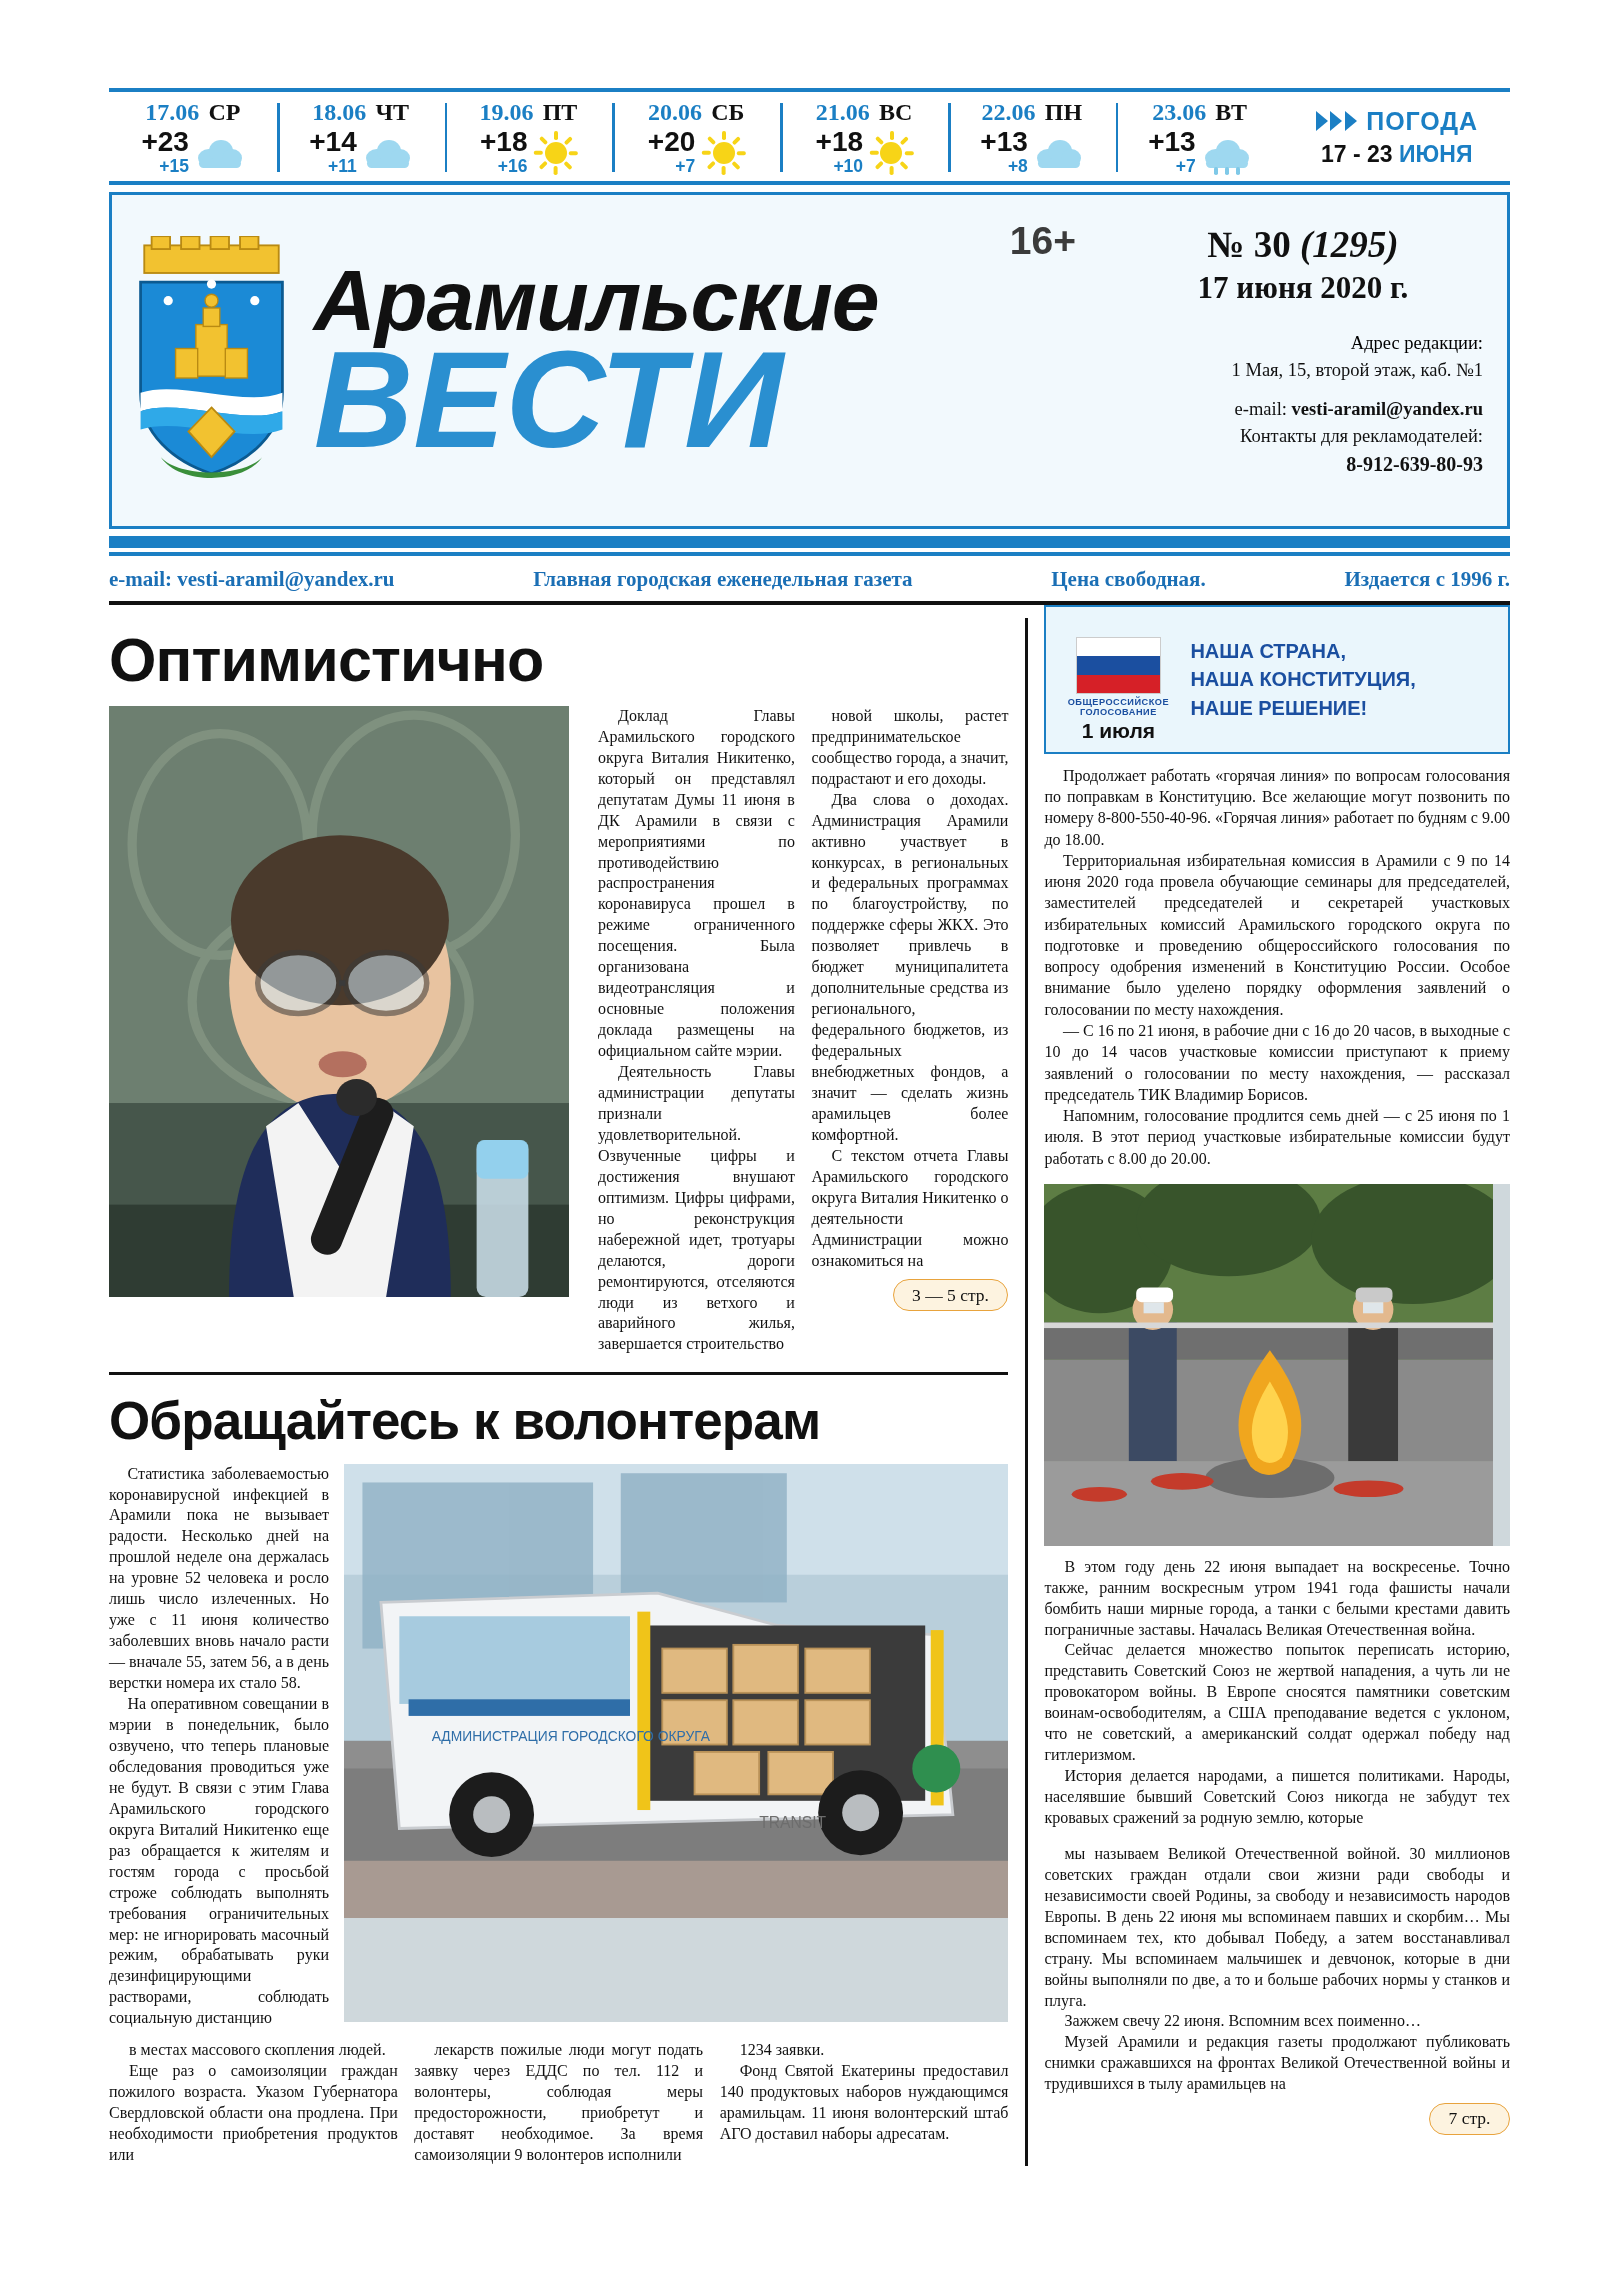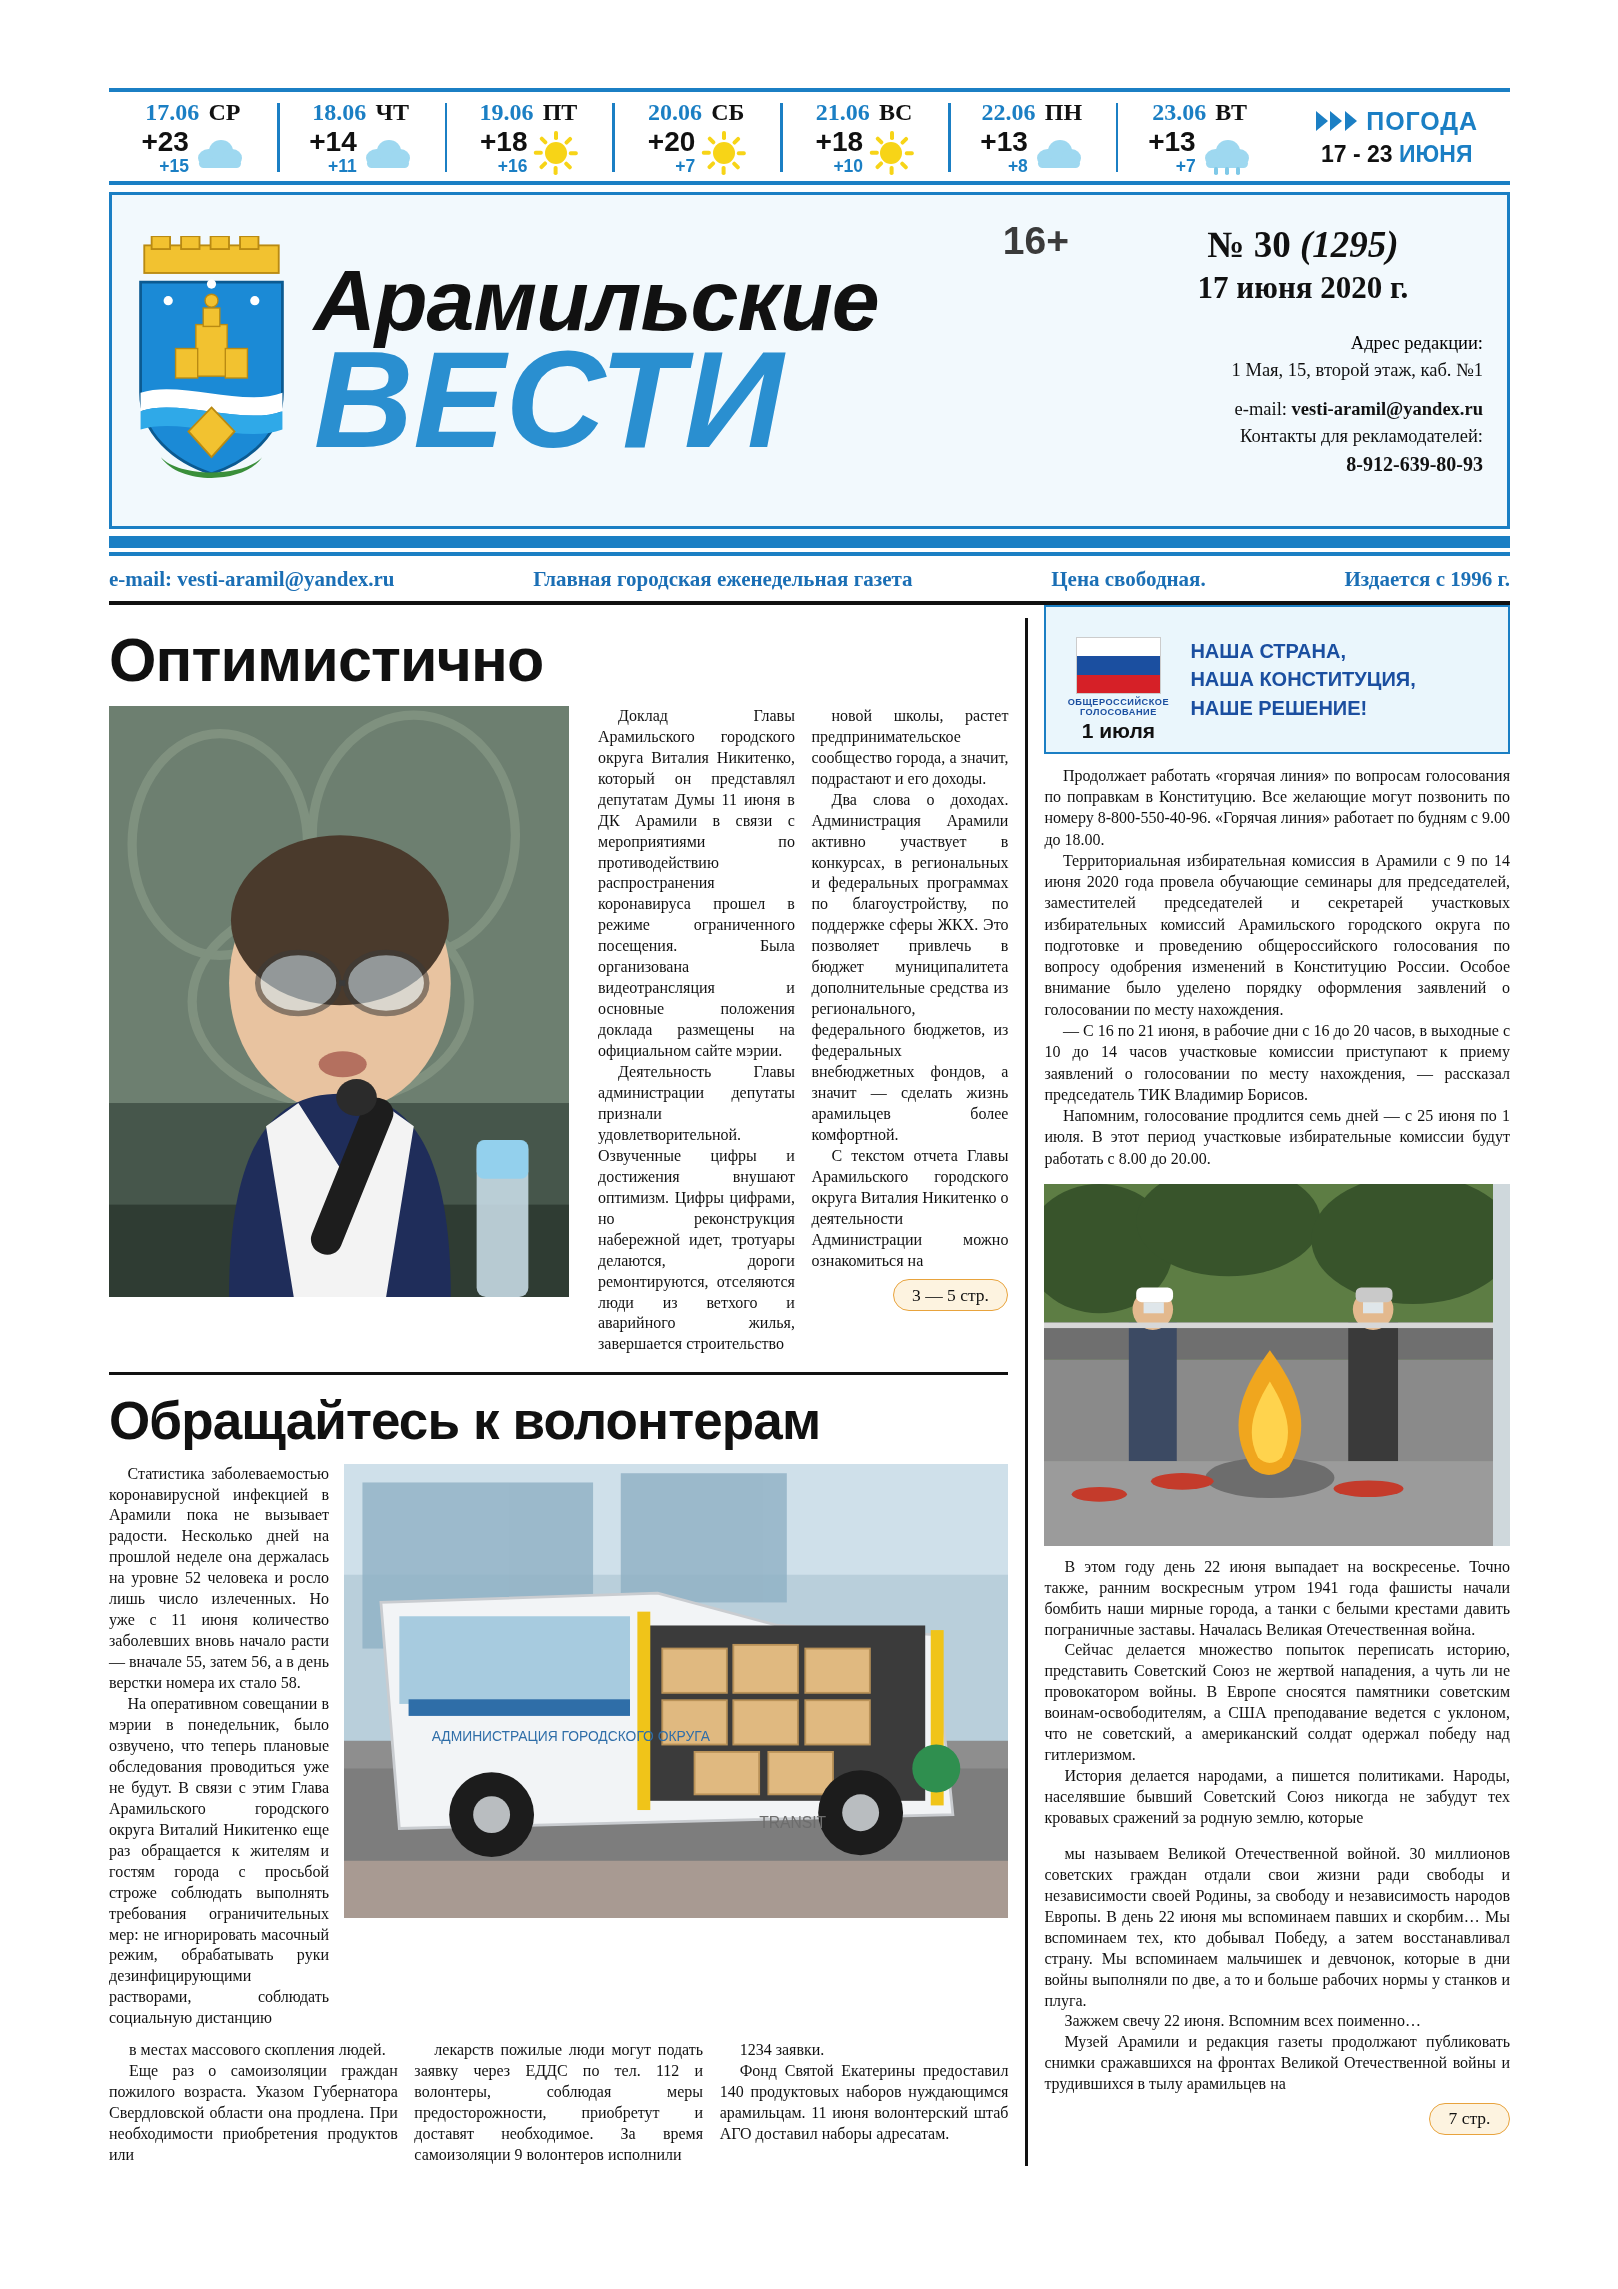--- a/index.html
+++ b/index.html
@@ -42,21 +42,21 @@
   .wlabel-title { font-family: "Liberation Sans", sans-serif; font-weight: bold; font-size: 25px; color: #1b7fc4; letter-spacing: 0.9px; }
   .wlabel-sub { font-family: "Liberation Sans", sans-serif; font-weight: bold; font-size: 23px; color: #111; margin-top: 5.5px; }
   .wlabel-sub .mon { color: #1b7fc4; }
 
   
   .masthead { margin: 7.4px 109px 0 109px; border: 3.7px solid #1b7fc4; background: #f2f9fd; display: flex; align-items: stretch; height: 337px; }
   .crest { width: 198px; display: flex; align-items: center; justify-content: center; }
   .title-block { flex: 1; display: flex; flex-direction: column; justify-content: center; padding-left: 3.7px; position: relative; }
   .t1 { font-family: "Liberation Sans", sans-serif; font-weight: bold; font-style: italic; font-size: 86px; color: #111; letter-spacing: -0.9px; line-height: 0.95; }
   .t2 { font-family: "Liberation Sans", sans-serif; font-weight: bold; font-style: italic; font-size: 138px; color: #2a8fd0; line-height: 0.9; margin-top: -5.5px; }
-  .age { position: absolute; right: 41px; top: 24px; font-family: "Liberation Sans", sans-serif; font-weight: bold; font-size: 39px; color: #3b3b3b; }
+  .age { position: absolute; right: 34px; top: 24px; font-family: "Liberation Sans", sans-serif; font-weight: bold; font-size: 39px; color: #3b3b3b; }
   .issue-block { width: 397px; padding: 28px 24px 18.5px 13px; display: flex; flex-direction: column; }
   .issue-no { font-family: "Liberation Serif", serif; font-size: 37px; font-weight: bold; text-align: center; }
   .issue-no i { font-style: italic; }
   .issue-date { font-family: "Liberation Serif", serif; font-size: 31px; font-weight: bold; text-align: center; margin-top: 3.7px; }
   .addr { margin-top: 24px; text-align: right; font-size: 18.5px; line-height: 1.45; color: #111; }
   .addr .lbl { color: #000000; }
   .addr .mail { font-weight: bold; }
   .addr .phone { font-weight: bold; font-size: 20px; }
 
   .rule-stack { margin: 6.5px 109px 0 109px; }
@@ -80,21 +80,21 @@
   .photo { background: #cfd8dc; position: relative; overflow: hidden; }
   .p1 { width: 460px; height: 591px; }
   .cols2 { flex: 1; display: flex; gap: 16.6px; }
   .col { flex: 1; font-size: 16px; line-height: 1.31; text-align: justify; }
   .col p { margin: 0; text-indent: 20px; }
   .hr-black { height: 2.8px; background: #111; margin: 16.6px 0 0 0; }
 
   .story2-top { display: flex; gap: 14.8px; }
   .s2-text { width: 220px; font-size: 16px; line-height: 1.31; text-align: justify; }
   .s2-text p { margin: 0; text-indent: 18.5px; }
-  .p2 { flex: 1; height: 454px; }
+  .p2 { flex: 1; height: 558px; }
   .story2-bottom { display: flex; gap: 16.6px; margin-top: 11px; }
   .story2-bottom .col { font-size: 16px; }
 
   
   .promo { border: 2.8px solid #1b7fc4; background: #eaf6fc; padding: 9.2px 11px; display: flex; align-items: center; gap: 11px; }
   .promo-logo { width: 122px; text-align: center; margin-top: 21px; }
   .flagbox { width: 85px; height: 57px; margin: 0 auto; position: relative; border: 0.9px solid #ccc; background: #fff; }
   .flagbox .fw { position: absolute; left: 0; top: 0; right: 0; height: 33%; background: #fff; }
   .flagbox .fb { position: absolute; left: 0; top: 33%; right: 0; height: 34%; background: #1b4fa0; }
   .flagbox .fr { position: absolute; left: 0; top: 67%; right: 0; height: 33%; background: #d62027; }

